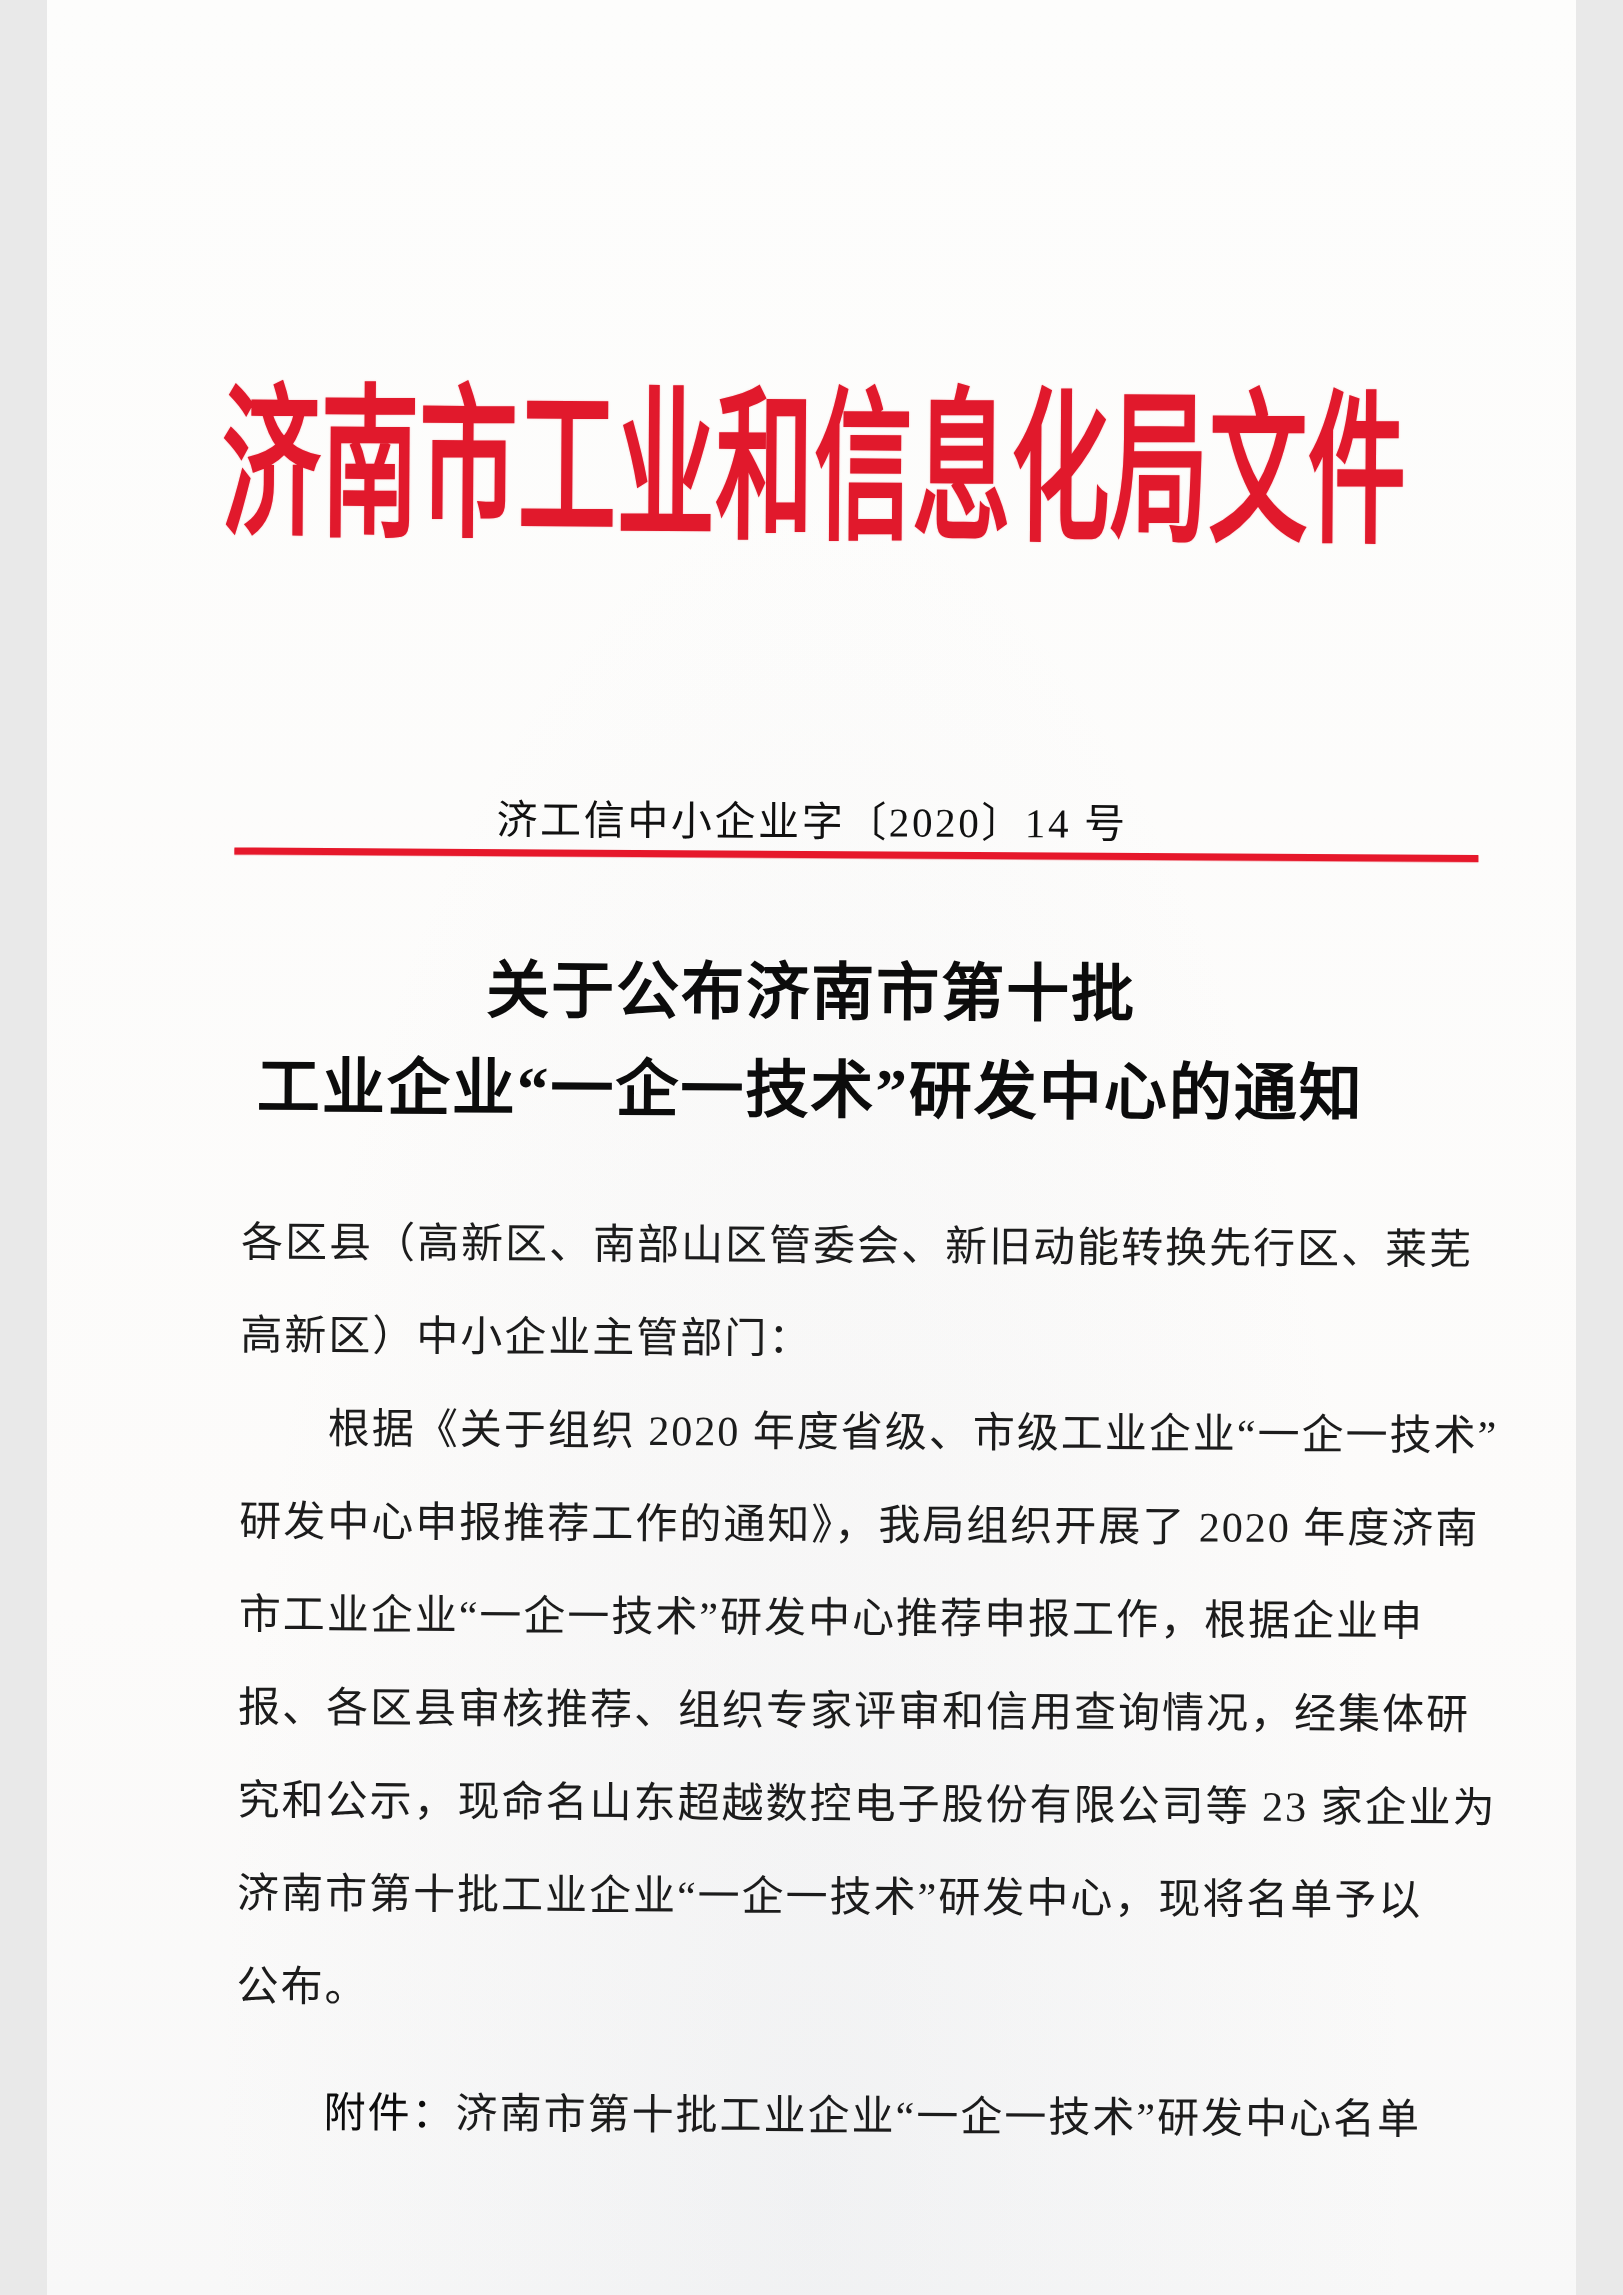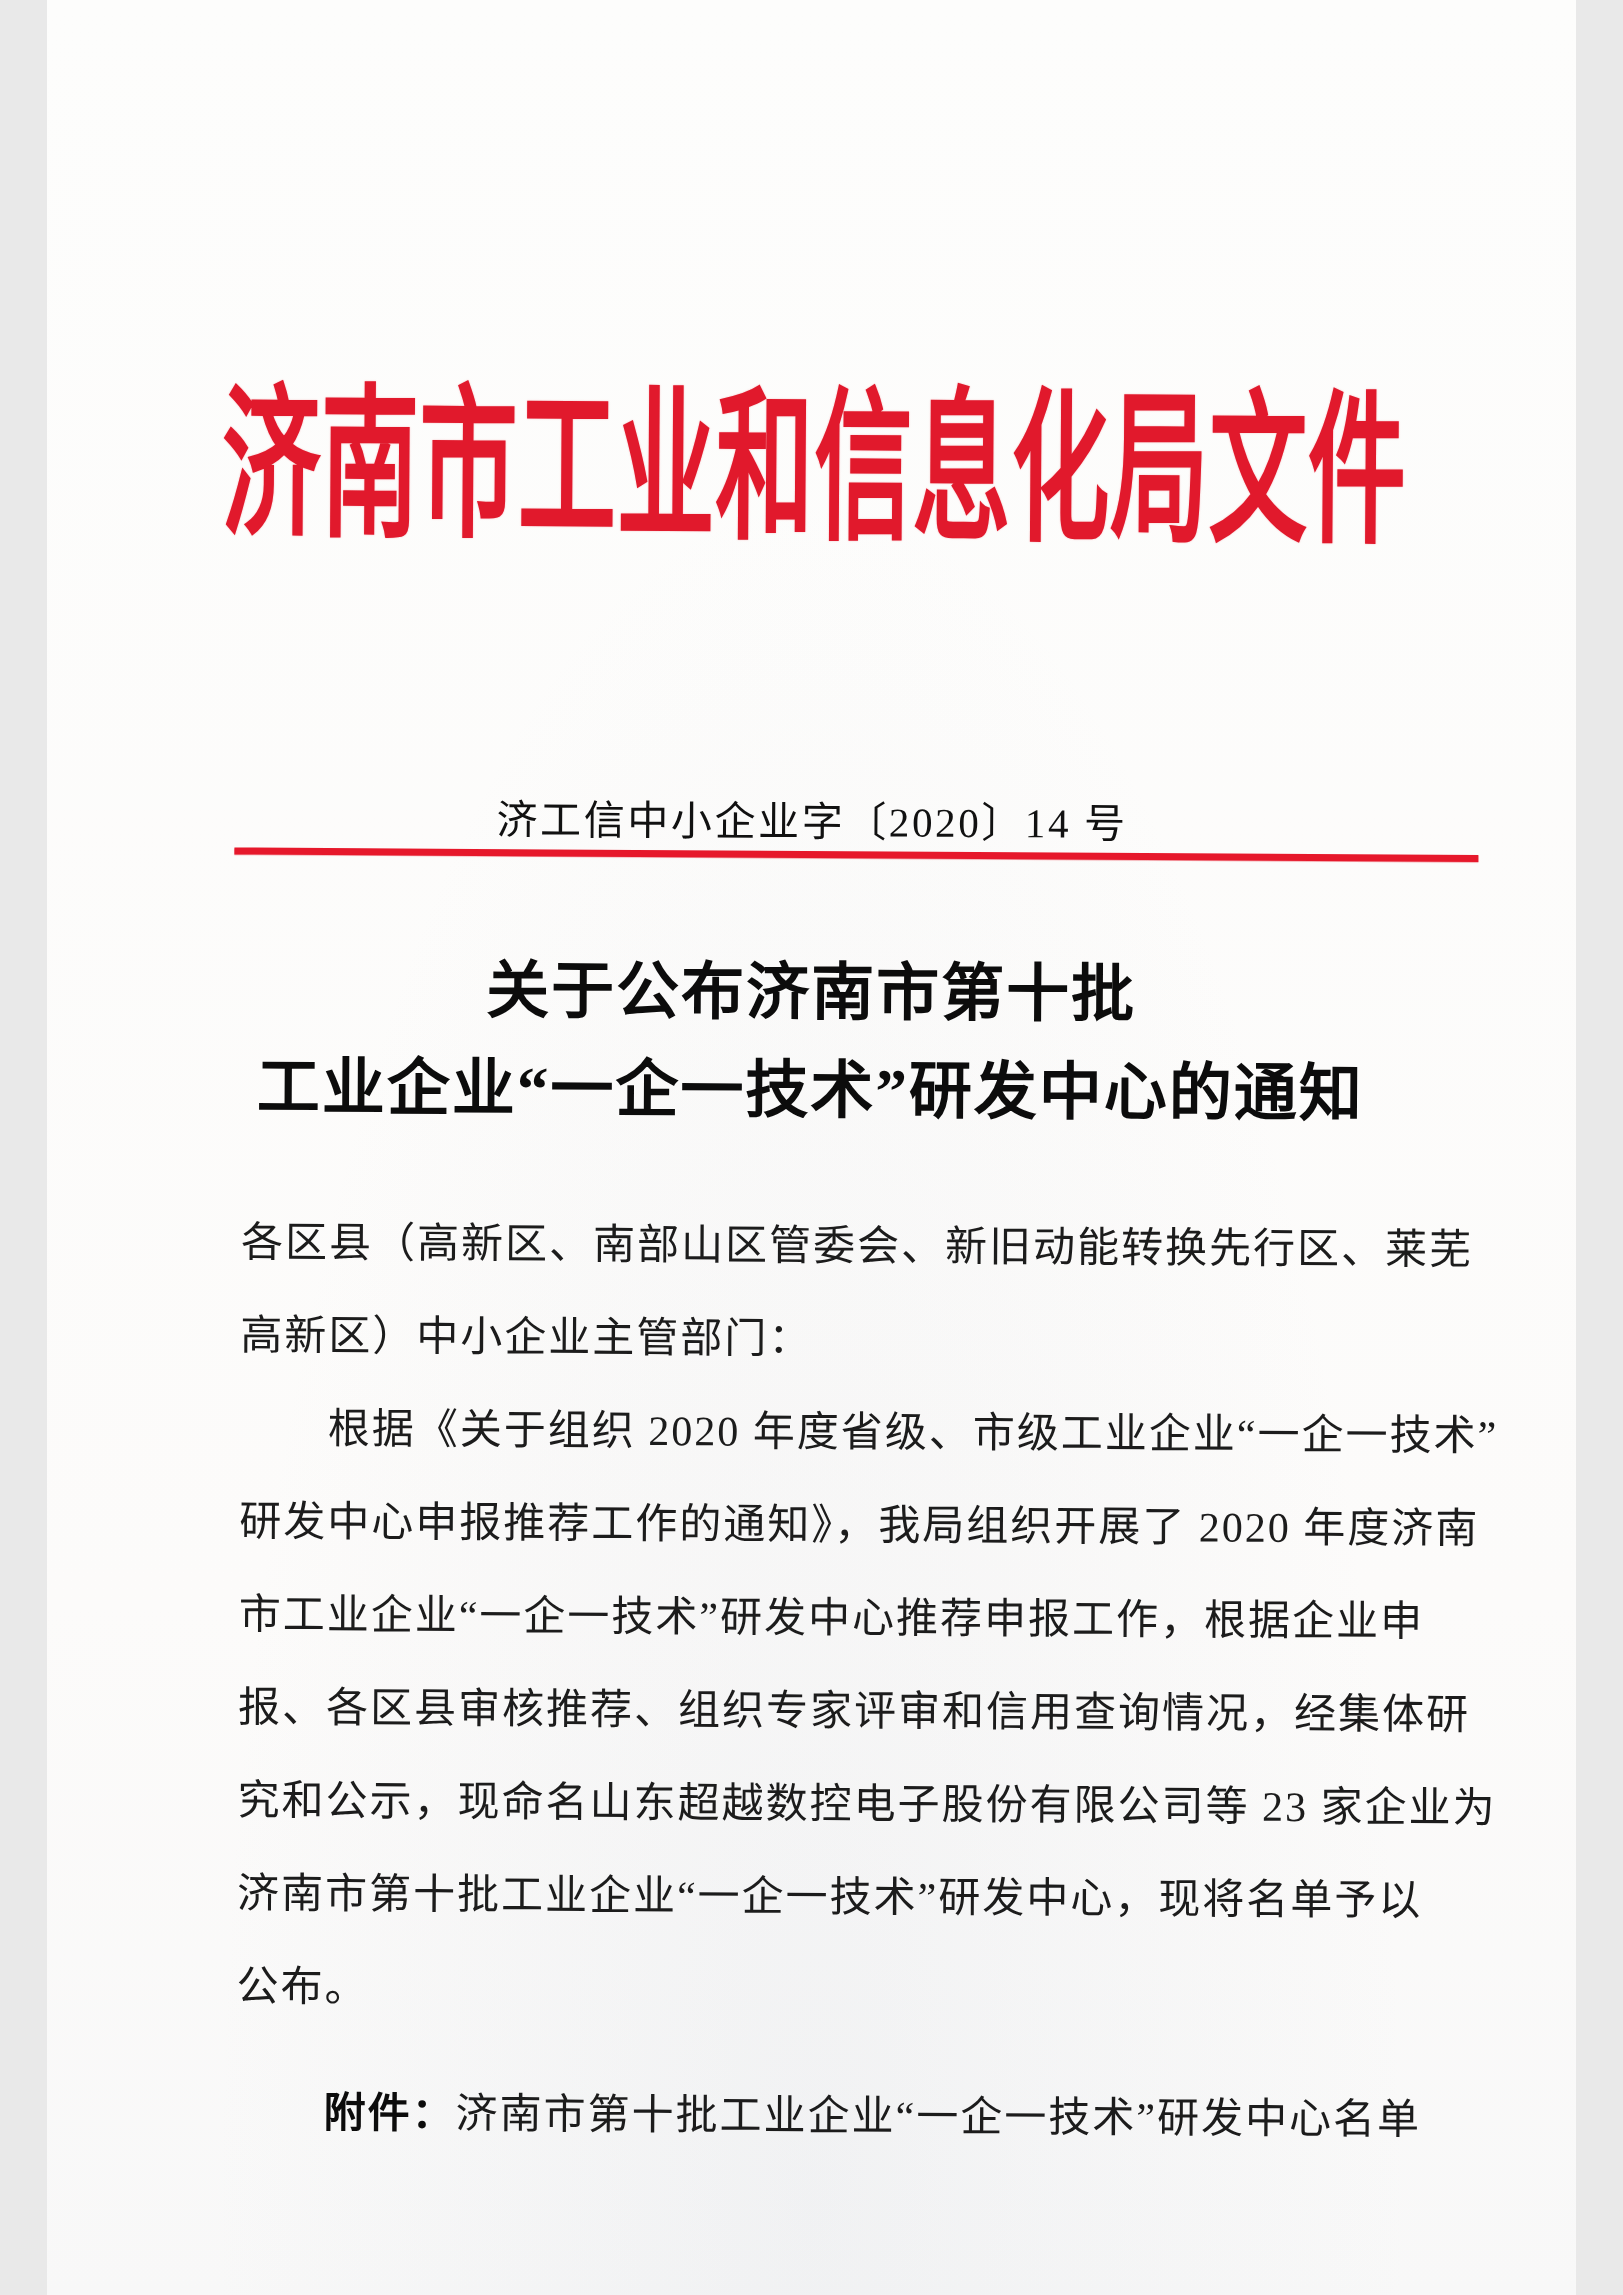--- a/index.html
+++ b/index.html
@@ -103,21 +103,21 @@
     white-space: nowrap;
   }
   .indent {
     padding-left: 88px;
   }
   .attachment-line {
     margin-top: 33px;
     white-space: nowrap;
   }
   .attachment-line .bold-label {
-    font-weight: bold;
+    font-weight: normal;
     color: #0c0c0c;
   }
 </style>
 </head>
 <body>
 
 <div class="page">
   <div class="scan-content">
 
     <div class="letterhead">

